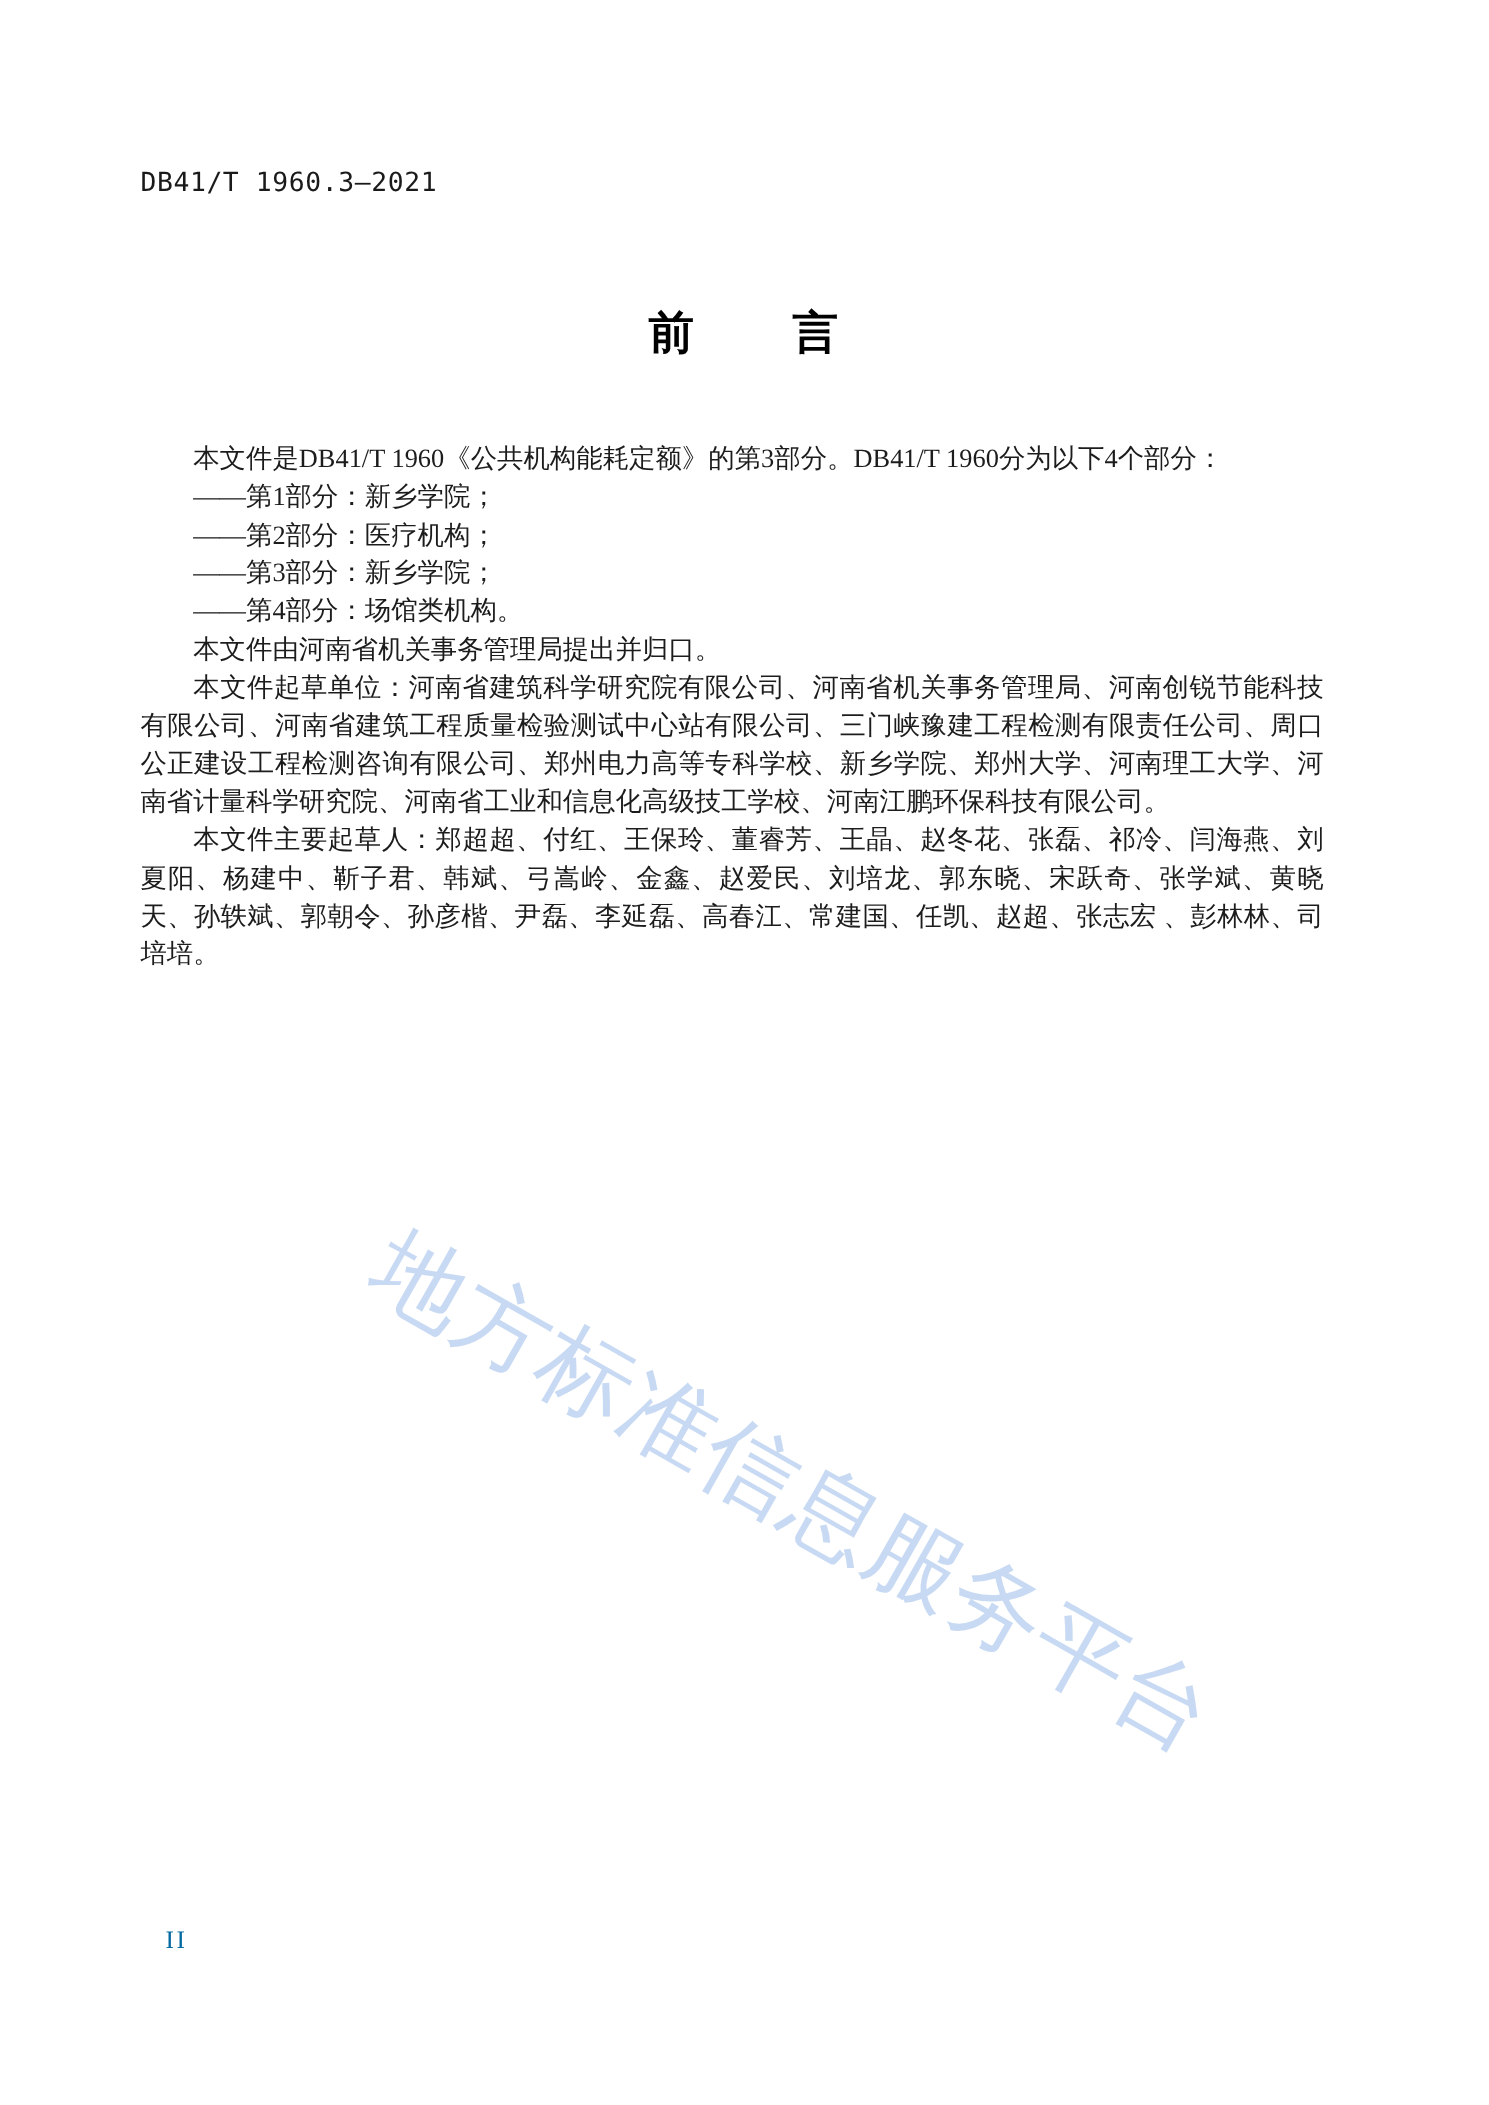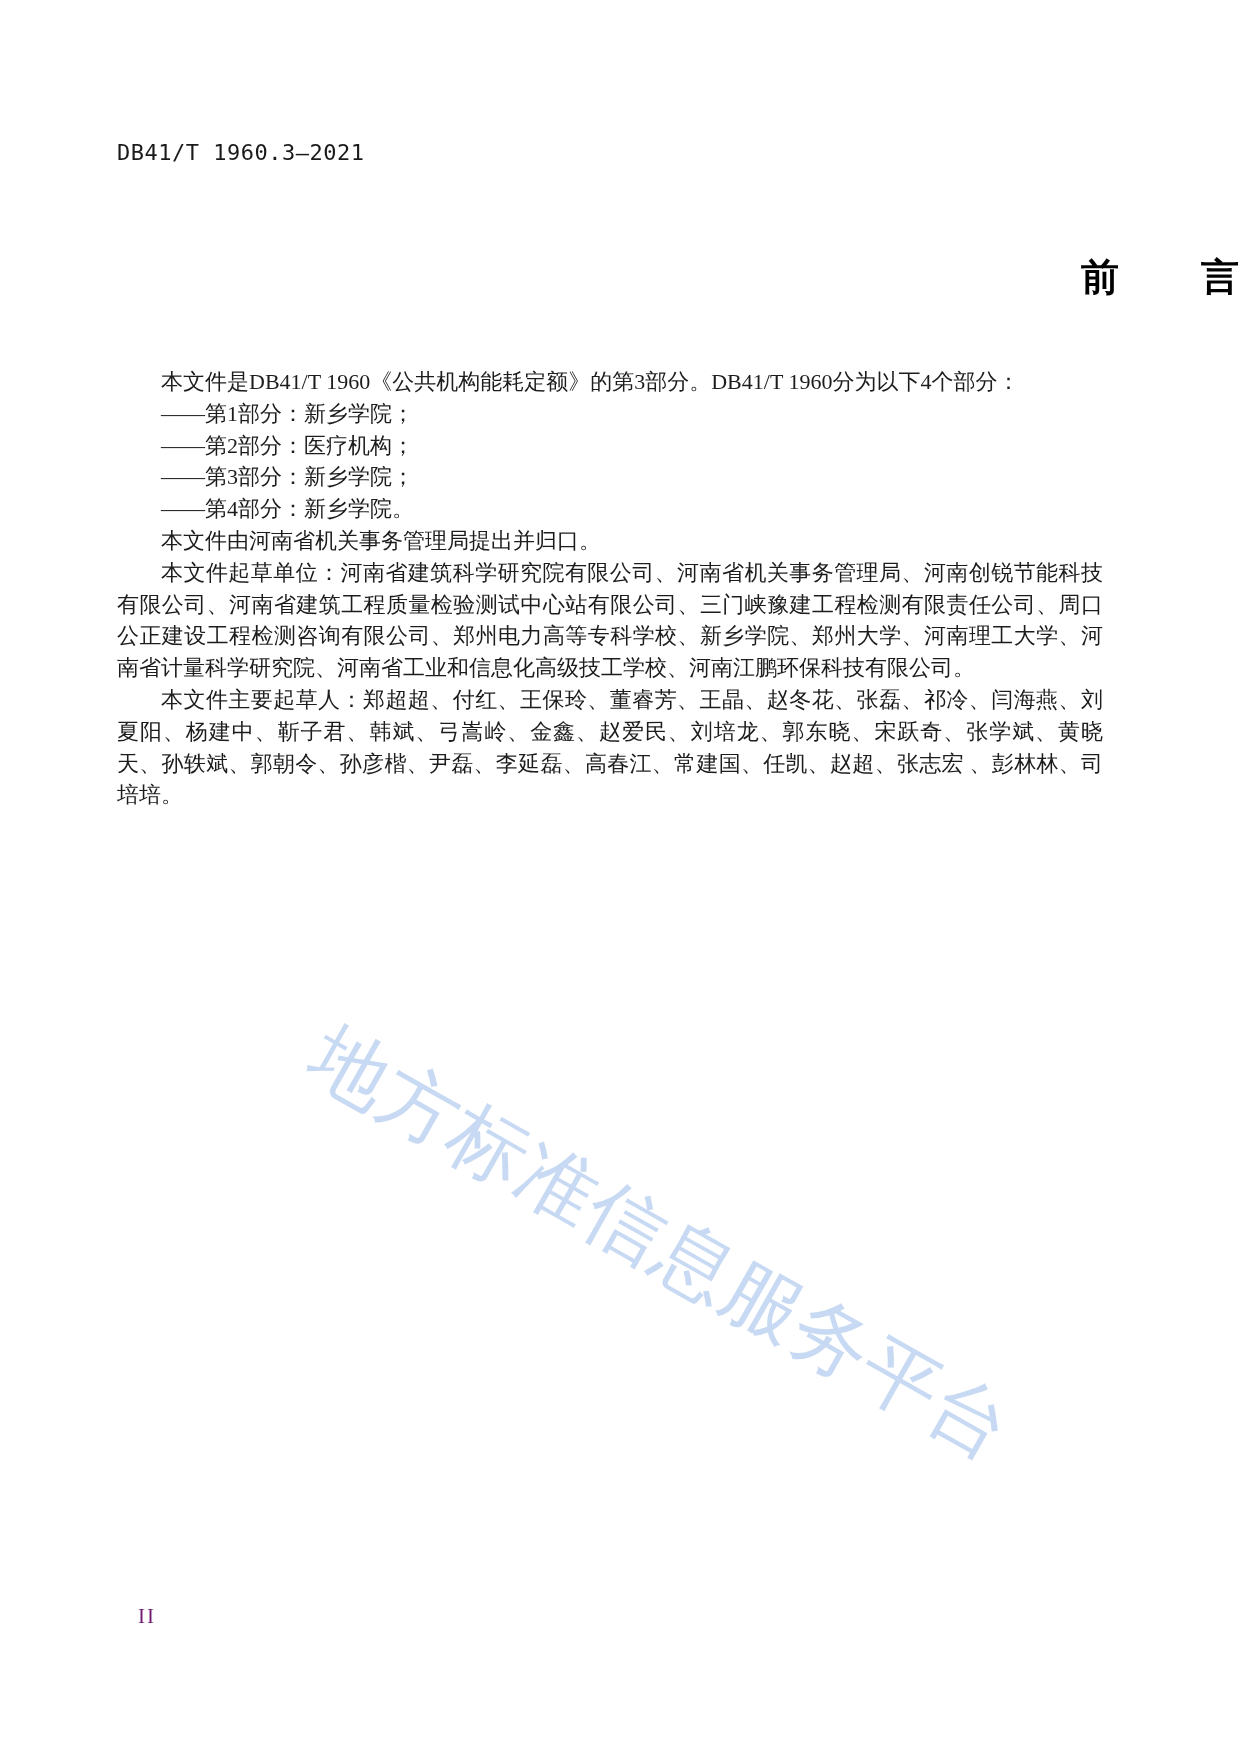--- a/index.html
+++ b/index.html
@@ -25,21 +25,21 @@
     font-size: 22px;
     letter-spacing: 0.5px;
     color: #1a1a1a;
     white-space: pre;
   }
   .doc-title {
     position: absolute;
     left: 0;
     top: 252px;
     width: 100%;
-    text-align: right;
+    text-align: center;
     font-family: "Liberation Sans", sans-serif;
     font-weight: bold;
     font-size: 38px;
     color: #000000;
     white-space: pre;
     letter-spacing: 2px;
   }
   .body-block {
     position: absolute;
     left: 117px;
@@ -70,38 +70,38 @@
     pointer-events: none;
     user-select: none;
   }
   .page-number {
     position: absolute;
     left: 138px;
     top: 1604px;
     font-family: "Liberation Serif", serif;
     font-size: 21px;
     letter-spacing: 2px;
-    color: #701a75;
+    color: #0369a1;
   }
 </style>
 </head>
 <body>
 
 <div class="page">
 
   <div class="doc-header">DB41/T 1960.3—2021</div>
 
   <div class="doc-title">前　　言</div>
 
   <div class="body-block">
     <p>本文件是DB41/T 1960《公共机构能耗定额》的第3部分。DB41/T 1960分为以下4个部分：</p>
     <p>——第1部分：新乡学院；</p>
     <p>——第2部分：医疗机构；</p>
     <p>——第3部分：新乡学院；</p>
-    <p>——第4部分：新乡学院。</p>
+    <p>——第4部分：场馆类机构。</p>
     <p>本文件由河南省机关事务管理局提出并归口。</p>
     <p>本文件起草单位：河南省建筑科学研究院有限公司、河南省机关事务管理局、河南创锐节能科技有限公司、河南省建筑工程质量检验测试中心站有限公司、三门峡豫建工程检测有限责任公司、周口公正建设工程检测咨询有限公司、郑州电力高等专科学校、新乡学院、郑州大学、河南理工大学、河南省计量科学研究院、河南省工业和信息化高级技工学校、河南江鹏环保科技有限公司。</p>
     <p>本文件主要起草人：郑超超、付红、王保玲、董睿芳、王晶、赵冬花、张磊、祁冷、闫海燕、刘夏阳、杨建中、靳子君、韩斌、弓嵩岭、金鑫、赵爱民、刘培龙、郭东晓、宋跃奇、张学斌、黄晓天、孙轶斌、郭朝令、孙彦楷、尹磊、李延磊、高春江、常建国、任凯、赵超、张志宏 、彭林林、司培培。</p>
   </div>
 
   <div class="watermark">地方标准信息服务平台</div>
 
   <div class="page-number">II</div>
 
 </div>

